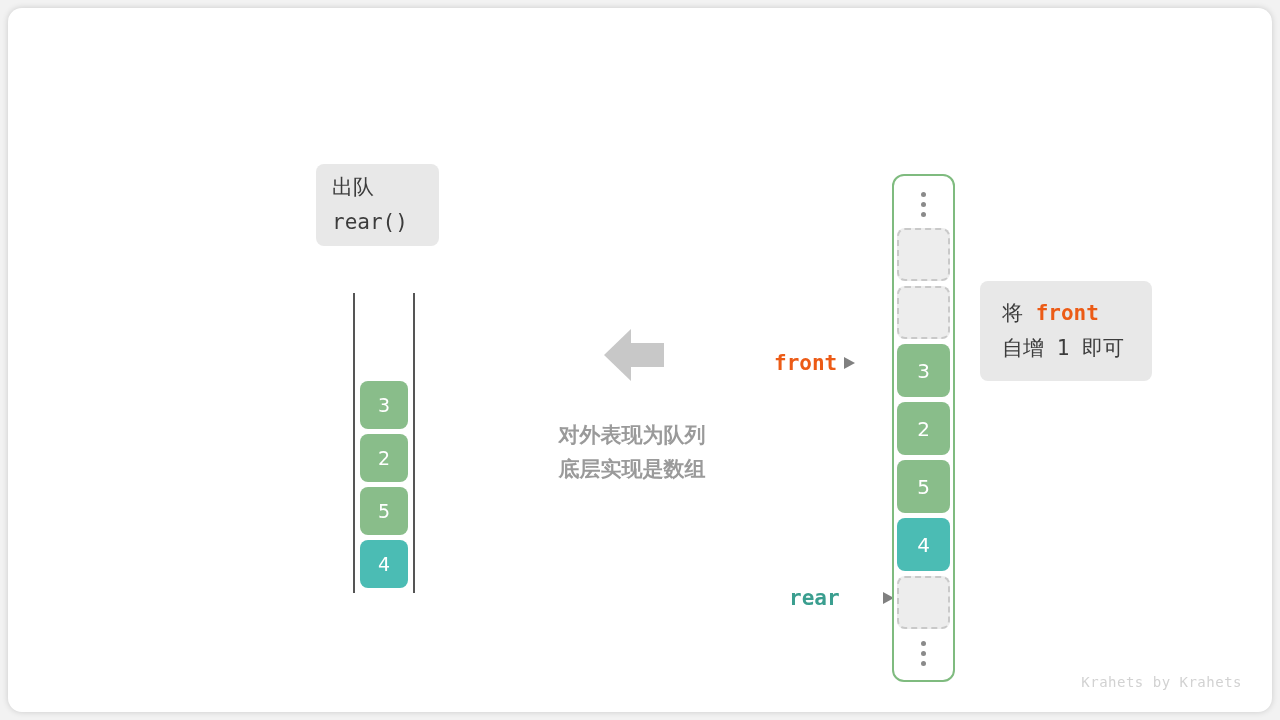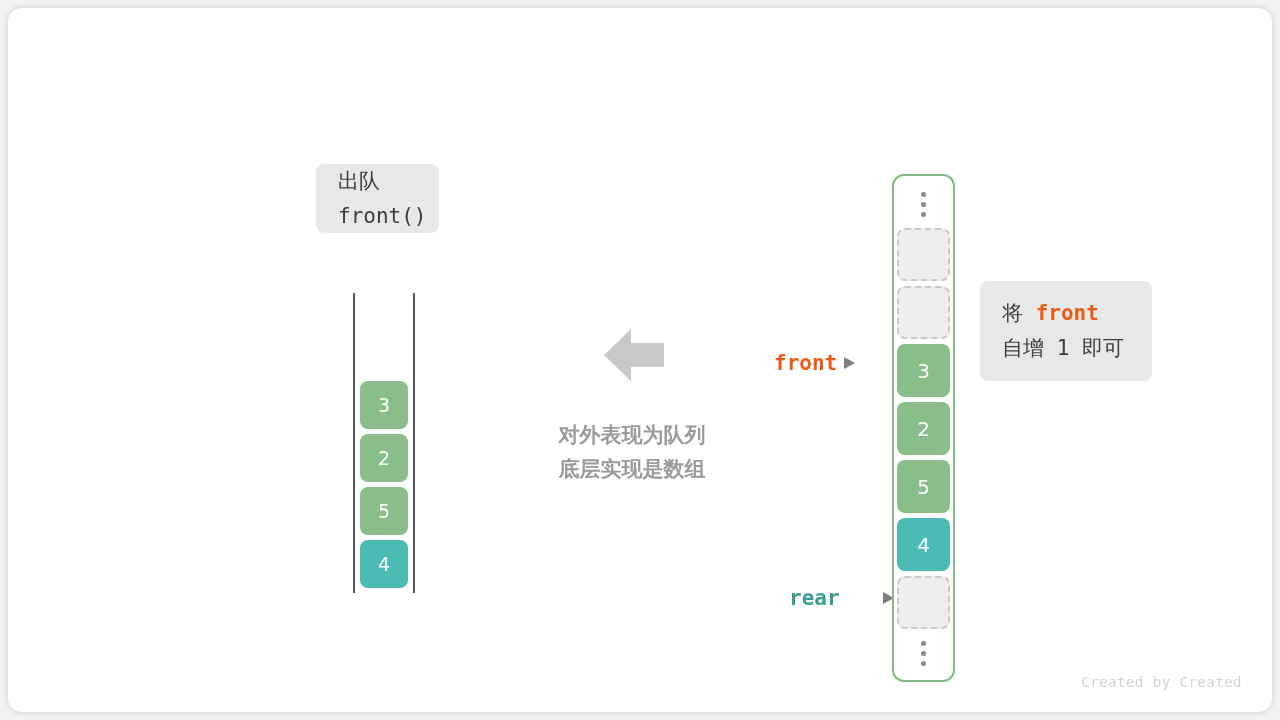--- a/index.html
+++ b/index.html
@@ -200,23 +200,23 @@
     font-size: 14px;
     letter-spacing: 0.5px;
   }
 </style>
 </head>
 <body>
 
 <div id="canvas">
   <div class="card">
 
-    <div class="note-box" id="op-note" style="left:308px; top:156px; width:123px; height:69px; padding:0 22px;">
+    <div class="note-box" id="op-note" style="left:308px; top:156px; width:123px; height:82px; padding:0 16px;">
       <div class="note-line">出队</div>
-      <div class="note-line">front()</div>
+      <div class="note-line">rear()</div>
     </div>
 
     <div id="left-queue">
       <div class="wall wall-left"></div>
       <div class="wall wall-right"></div>
       <div class="left-cells" id="left-cells">
           <div class="cell green">3</div>
           <div class="cell green">2</div>
           <div class="cell green">5</div>
           <div class="cell teal">4</div>
@@ -264,16 +264,16 @@
             <i></i>
           </div>
         </div>
     </div>
 
     <div class="note-box" id="hint-note" style="left:972px; top:273px; width:172px; height:100px; padding:0 22px;text-align:right;">
       <div class="note-line"><span>将 </span><span class="hl-front">front</span></div>
       <div class="note-line">自增 1 即可</div>
     </div>
 
-    <div id="credit">Created by Created</div>
+    <div id="credit">Krahets by Krahets</div>
 
   </div>
 </div>
 
 </body></html>

